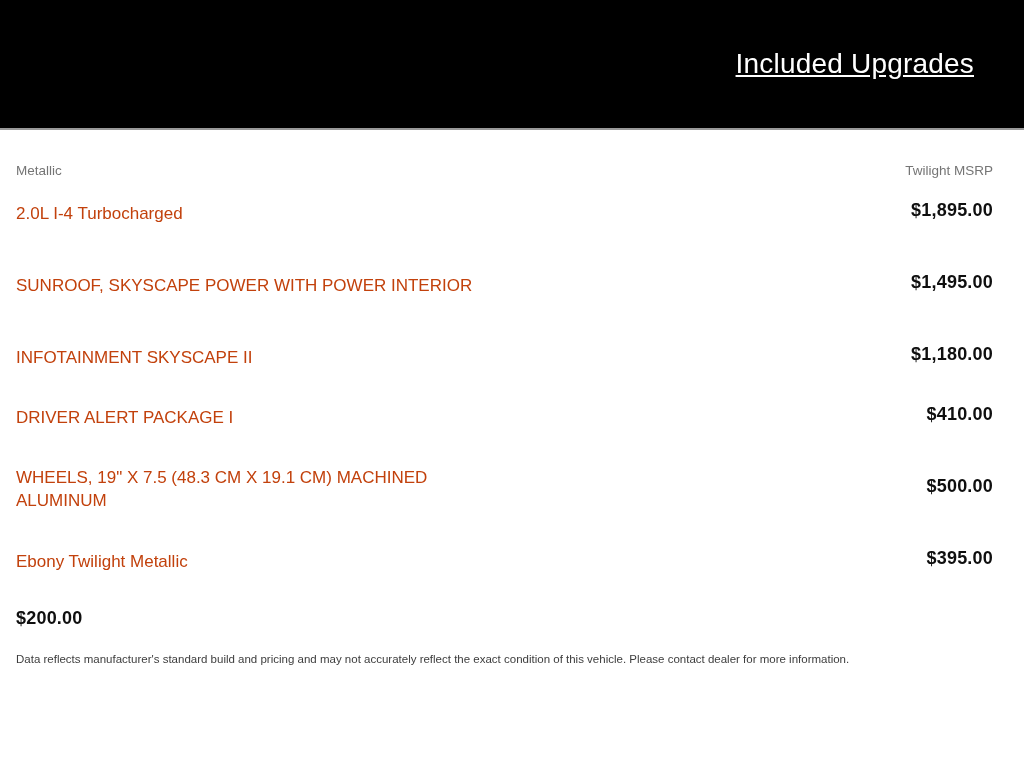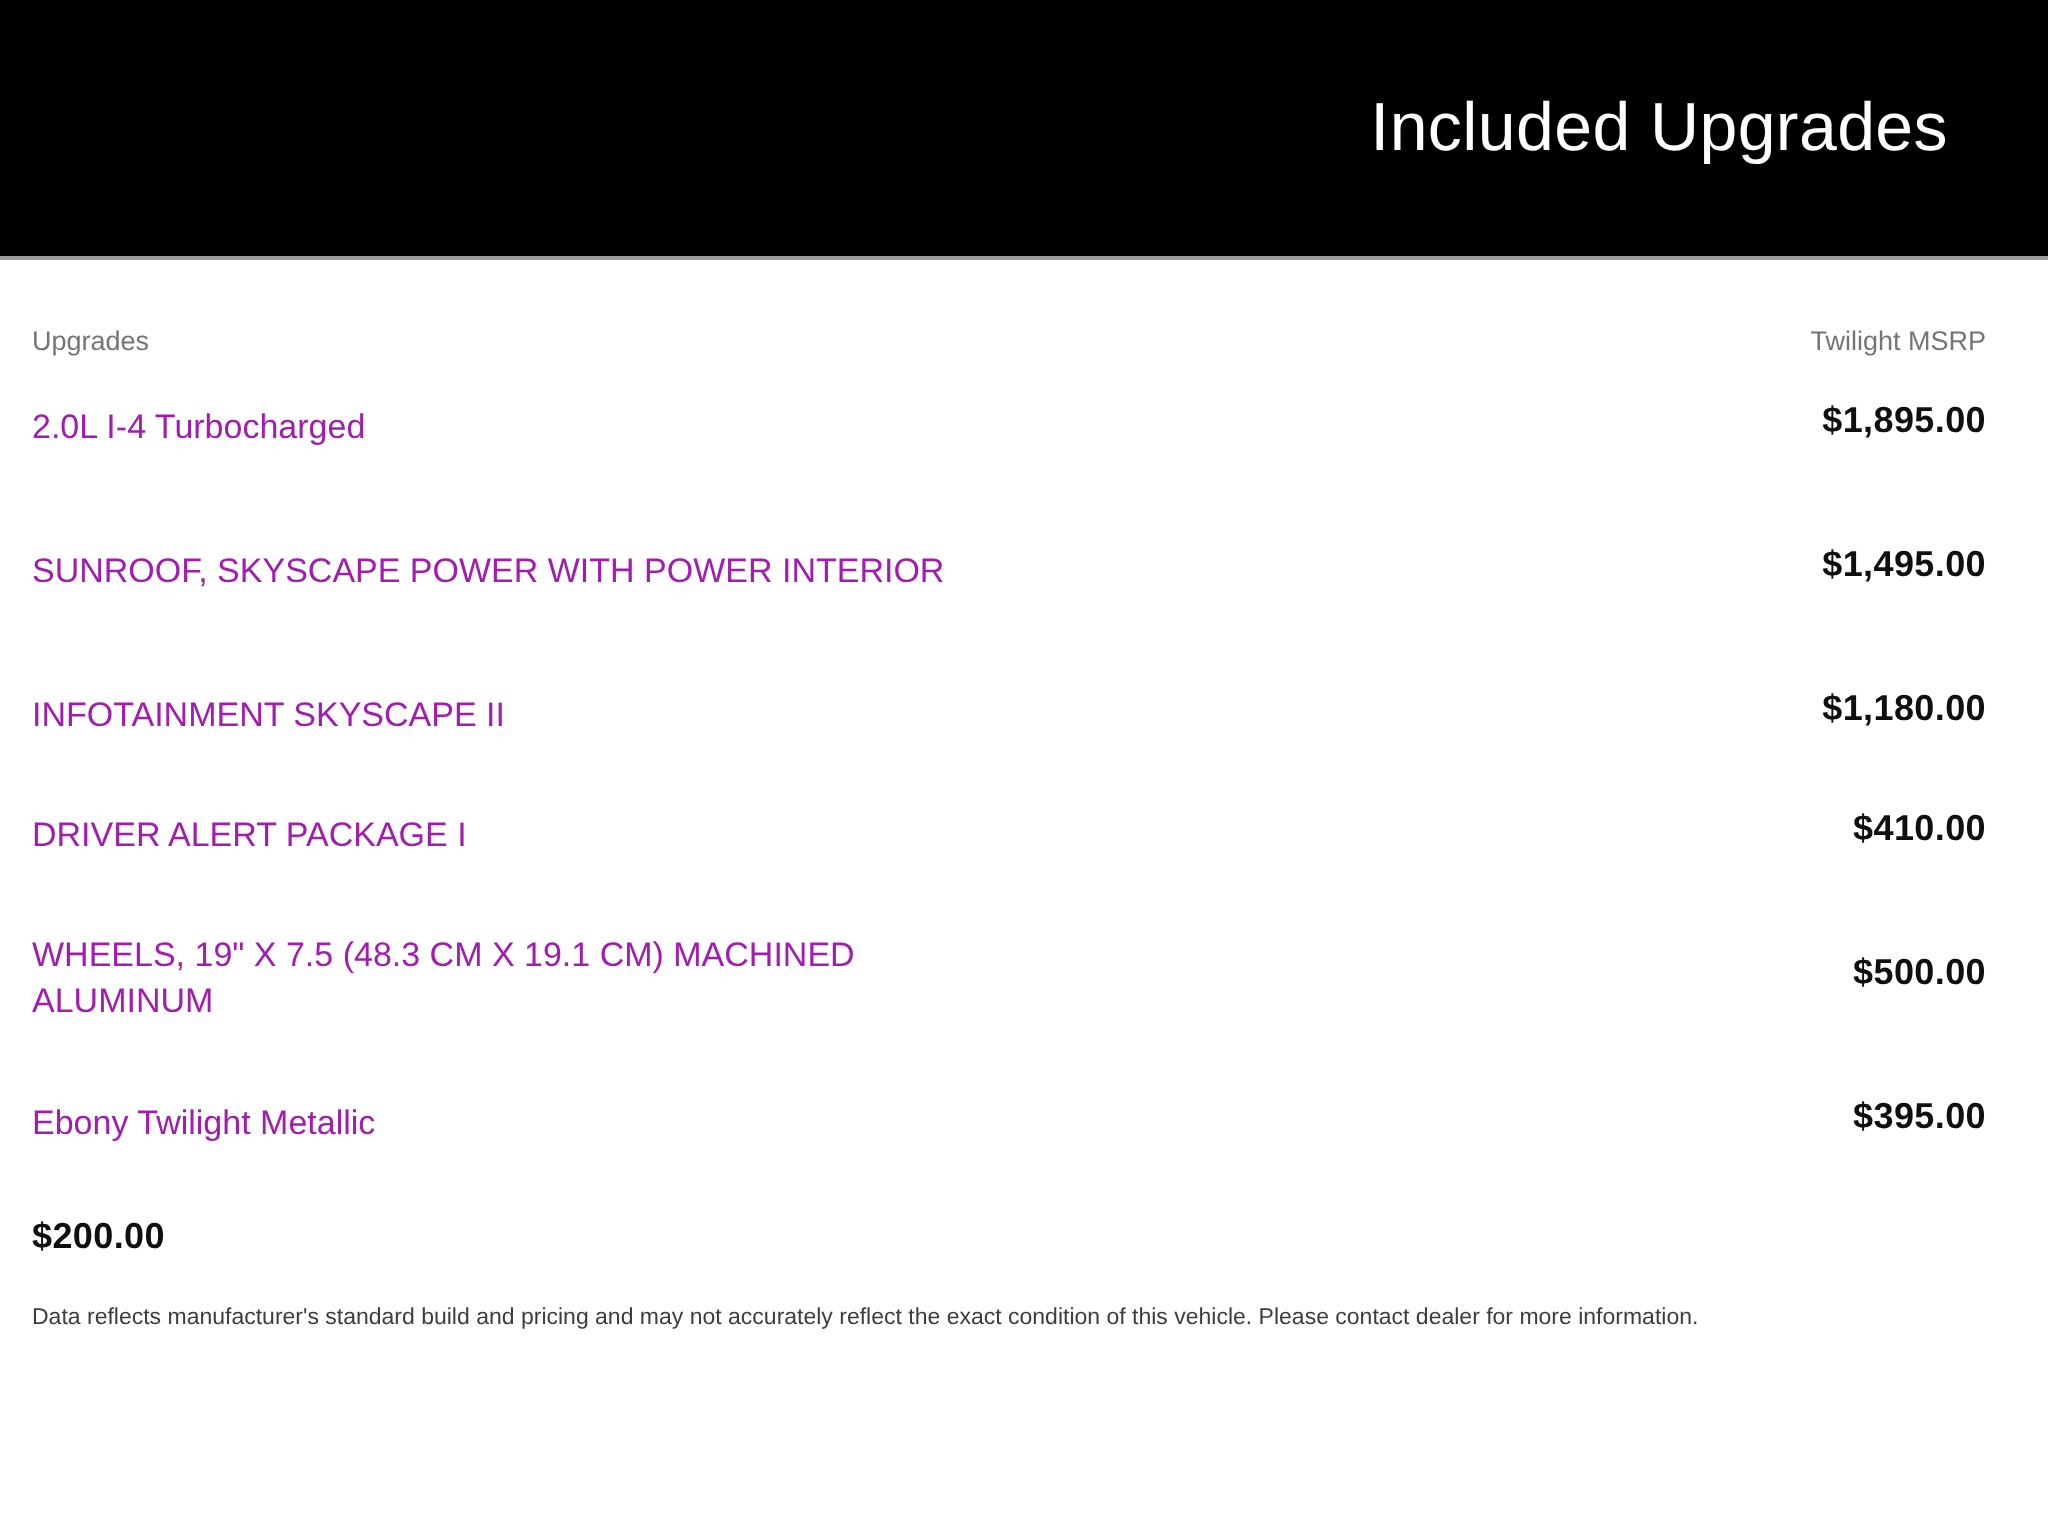--- a/index.html
+++ b/index.html
@@ -13,23 +13,24 @@
     height: 130px;
     background: #000000;
     display: flex;
     align-items: center;
     justify-content: flex-end;
     padding-right: 50px;
     border-bottom: 2px solid #9a9a9a;
   }
   .header .title {
     color: #ffffff;
-    font-size: 34px;
+    font-size: 28px;
     font-weight: 400;
     letter-spacing: 0.2px;
+    text-decoration: underline;
   }
   .content {
     padding: 0 31px 0 16px;
   }
   .col-headers {
     margin-top: 32px;
     display: flex;
     justify-content: space-between;
     align-items: baseline;
     color: #757575;
@@ -39,21 +40,21 @@
   .rows { margin-top: 0; }
   .row {
     min-height: 60px;
     display: flex;
     justify-content: space-between;
     align-items: center;
   }
   .row.tall { min-height: 84px; }
   .upgrade-name {
     max-width: 500px;
-    color: #a21caf;
+    color: #c2410c;
     font-size: 17px;
     line-height: 23px;
     padding-top: 6px;
   }
   .msrp-value {
     color: #0f0f0f;
     font-size: 18px;
     font-weight: 700;
     letter-spacing: 0.2px;
     white-space: nowrap;
@@ -68,21 +69,21 @@
 </head>
 <body>
 
 <div class="header">
   <div class="title">Included Upgrades</div>
 </div>
 
 <div class="content">
 
   <div class="col-headers">
-    <span>Upgrades</span>
+    <span>Metallic</span>
     <span>Twilight MSRP</span>
   </div>
 
   <div class="rows">
 
     <div class="row">
       <div class="upgrade-name">2.0L I-4 Turbocharged</div>
       <div class="msrp-value">$1,895.00</div>
     </div>
 

